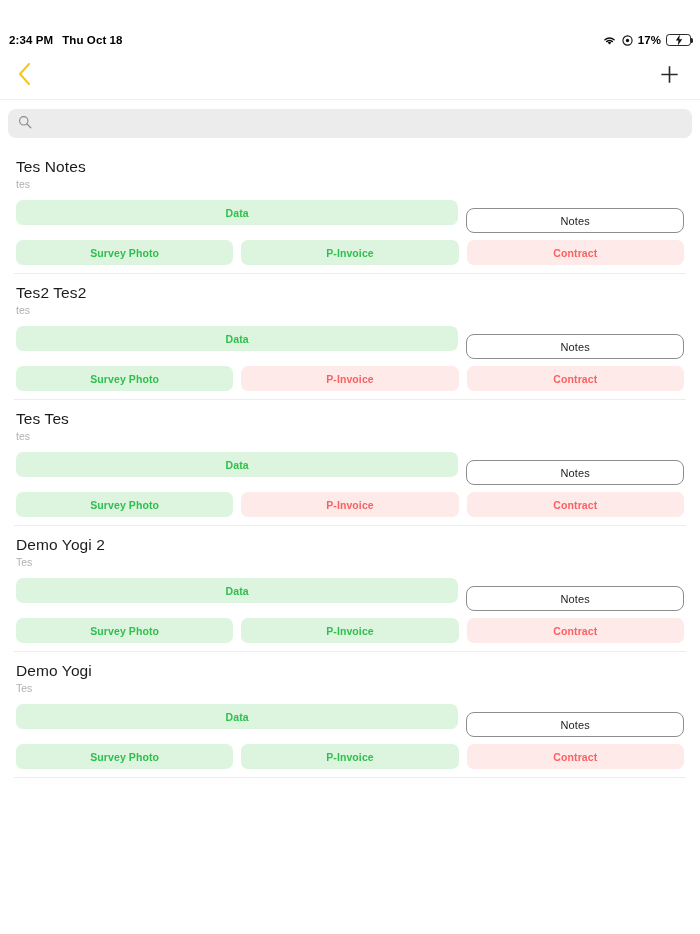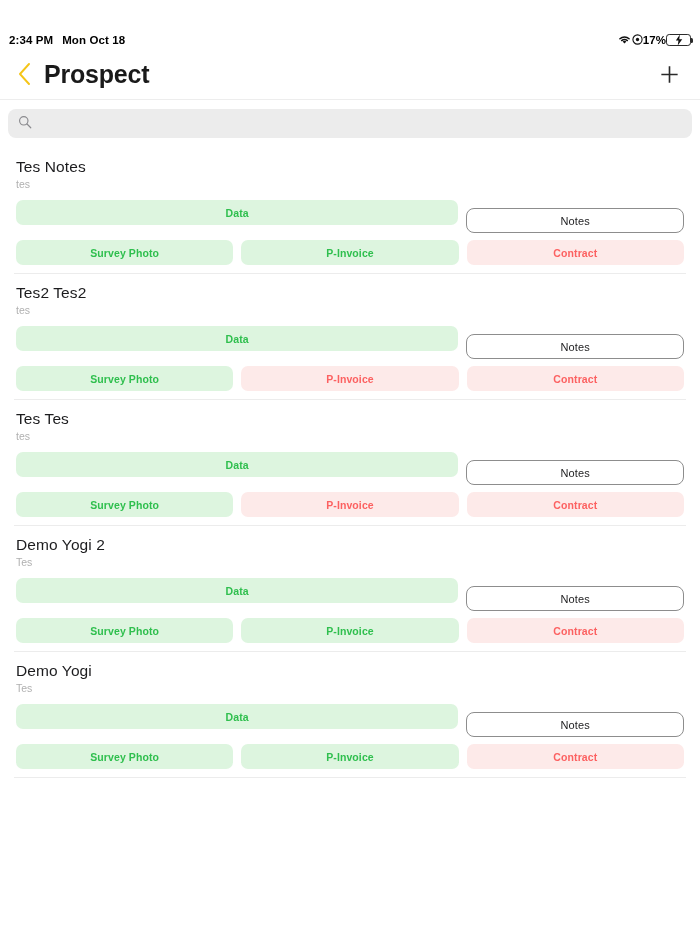--- a/index.html
+++ b/index.html
@@ -19,21 +19,21 @@
     align-items: center;
     justify-content: space-between;
     padding: 0 9px 0 9px;
     font-size: 11.5px;
     font-weight: 700;
     color: #000;
     letter-spacing: 0.1px;
     margin-top: 31px;
   }
   .sb-left { display: flex; align-items: center; gap: 9px; }
-  .sb-right { display: flex; }
+  .sb-right { display: flex; align-items: center; gap: 5px; }
   .sb-right .pct { font-size: 11.5px; font-weight: 600; }
 
   .icon-wifi svg, .icon-loc svg { display: block; }
 
   .battery {
     width: 25px; height: 12px;
     border: 1.4px solid #2b2b2b;
     border-radius: 3.2px;
     position: relative;
     padding: 1.3px;
@@ -174,21 +174,21 @@
     background: #ececec;
     margin: 0 14px;
   }
 </style>
 </head>
 <body>
 
 <div class="statusbar">
   <div class="sb-left">
     <span>2:34 PM</span>
-    <span>Mon Oct 18</span>
+    <span>Thu Oct 18</span>
   </div>
   <div class="sb-right">
     <span class="icon-wifi">
       <svg width="15" height="11" viewBox="0 0 15 11">
         <path d="M7.5 9.6 5.6 7.5a2.9 2.9 0 0 1 3.8 0z" fill="#111"></path>
         <path d="M2.9 4.8a7 7 0 0 1 9.2 0" stroke="#111" stroke-width="1.5" fill="none" stroke-linecap="round"></path>
         <path d="M4.6 6.6a4.6 4.6 0 0 1 5.8 0" stroke="#111" stroke-width="1.4" fill="none" stroke-linecap="round"></path>
       </svg>
     </span>
     <span class="icon-loc">
@@ -206,21 +206,20 @@
     </span>
   </div>
 </div>
 
 <div class="navbar">
   <div class="back-btn">
     <svg width="13" height="22" viewBox="0 0 13 22">
       <path d="M11 1 2 11l9 10" stroke="#f5c518" stroke-width="1.9" fill="none" stroke-linecap="round" stroke-linejoin="round"></path>
     </svg>
   </div>
-  <div class="page-title">Prospect</div>
   <div class="nav-spacer"></div>
   <div class="add-btn">
     <svg width="23" height="23" viewBox="0 0 24 24">
       <path d="M12 3.5v17M3.5 12h17" stroke="#2a2a2a" stroke-width="1.7" stroke-linecap="butt"></path>
     </svg>
   </div>
 </div>
 
 <div class="search-wrap">
   <div class="search-box">

